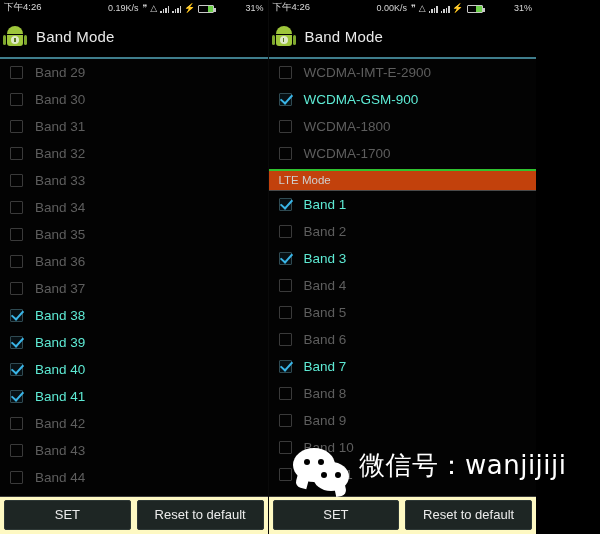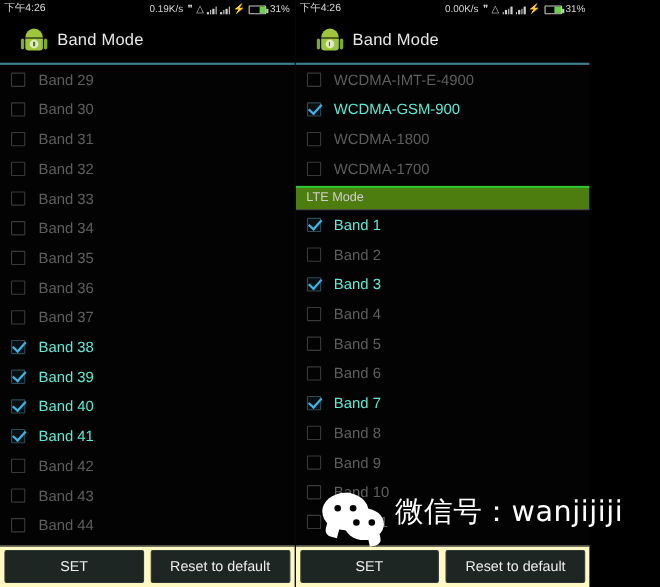--- a/index.html
+++ b/index.html
@@ -107,30 +107,31 @@
     right: 0px;
     top: 0px;
     bottom: 0px;
     width: 40%;
     background: #6dd04a;
     display: block;
   }
   .sb-pct {
     font-size: 9px;
     color: #d8d8d8;
+    margin-left: 28px;
   }
 
   
   .titlebar {
     flex: 0 0 44px;
     height: 44px;
     background: #000;
     display: flex;
     align-items: center;
-    padding-left: 20px;
+    padding-left: 4px;
     box-sizing: border-box;
     border-bottom: 2px solid #3f7d8c;
     position: relative;
   }
   .android-icon {
     width: 22px;
     height: 24px;
     position: relative;
     flex: 0 0 22px;
     margin-right: 10px;
@@ -226,21 +227,21 @@
     white-space: nowrap;
   }
   .row.checked .lbl {
     color: #5eead4;
   }
 
   
   .section {
     margin-top: 2px;
     border-top: 2px solid #2fc22f;
-    background: #4d7c0f;
+    background: #c2410c;
   }
   .section .sec-label {
     font-size: 11.5px;
     color: #cfcfcf;
     padding: 3px 0 4px 10px;
     border-bottom: 1px solid #4a4a4a;
     display: block;
   }
 
   
@@ -490,21 +491,21 @@
         <span class="head"></span>
           <span class="body"></span>
           <span class="face"></span>
       </span>
       <span class="title-text">Band Mode</span>
     </div>
 
     <div class="list">
       <div class="row">
           <span class="cb"></span>
-          <span class="lbl">WCDMA-IMT-E-4900</span>
+          <span class="lbl">WCDMA-IMT-E-2900</span>
         </div>
       <div class="row checked">
           <span class="cb"></span>
           <span class="lbl">WCDMA-GSM-900</span>
         </div>
       <div class="row">
           <span class="cb"></span>
           <span class="lbl">WCDMA-1800</span>
         </div>
       <div class="row">

